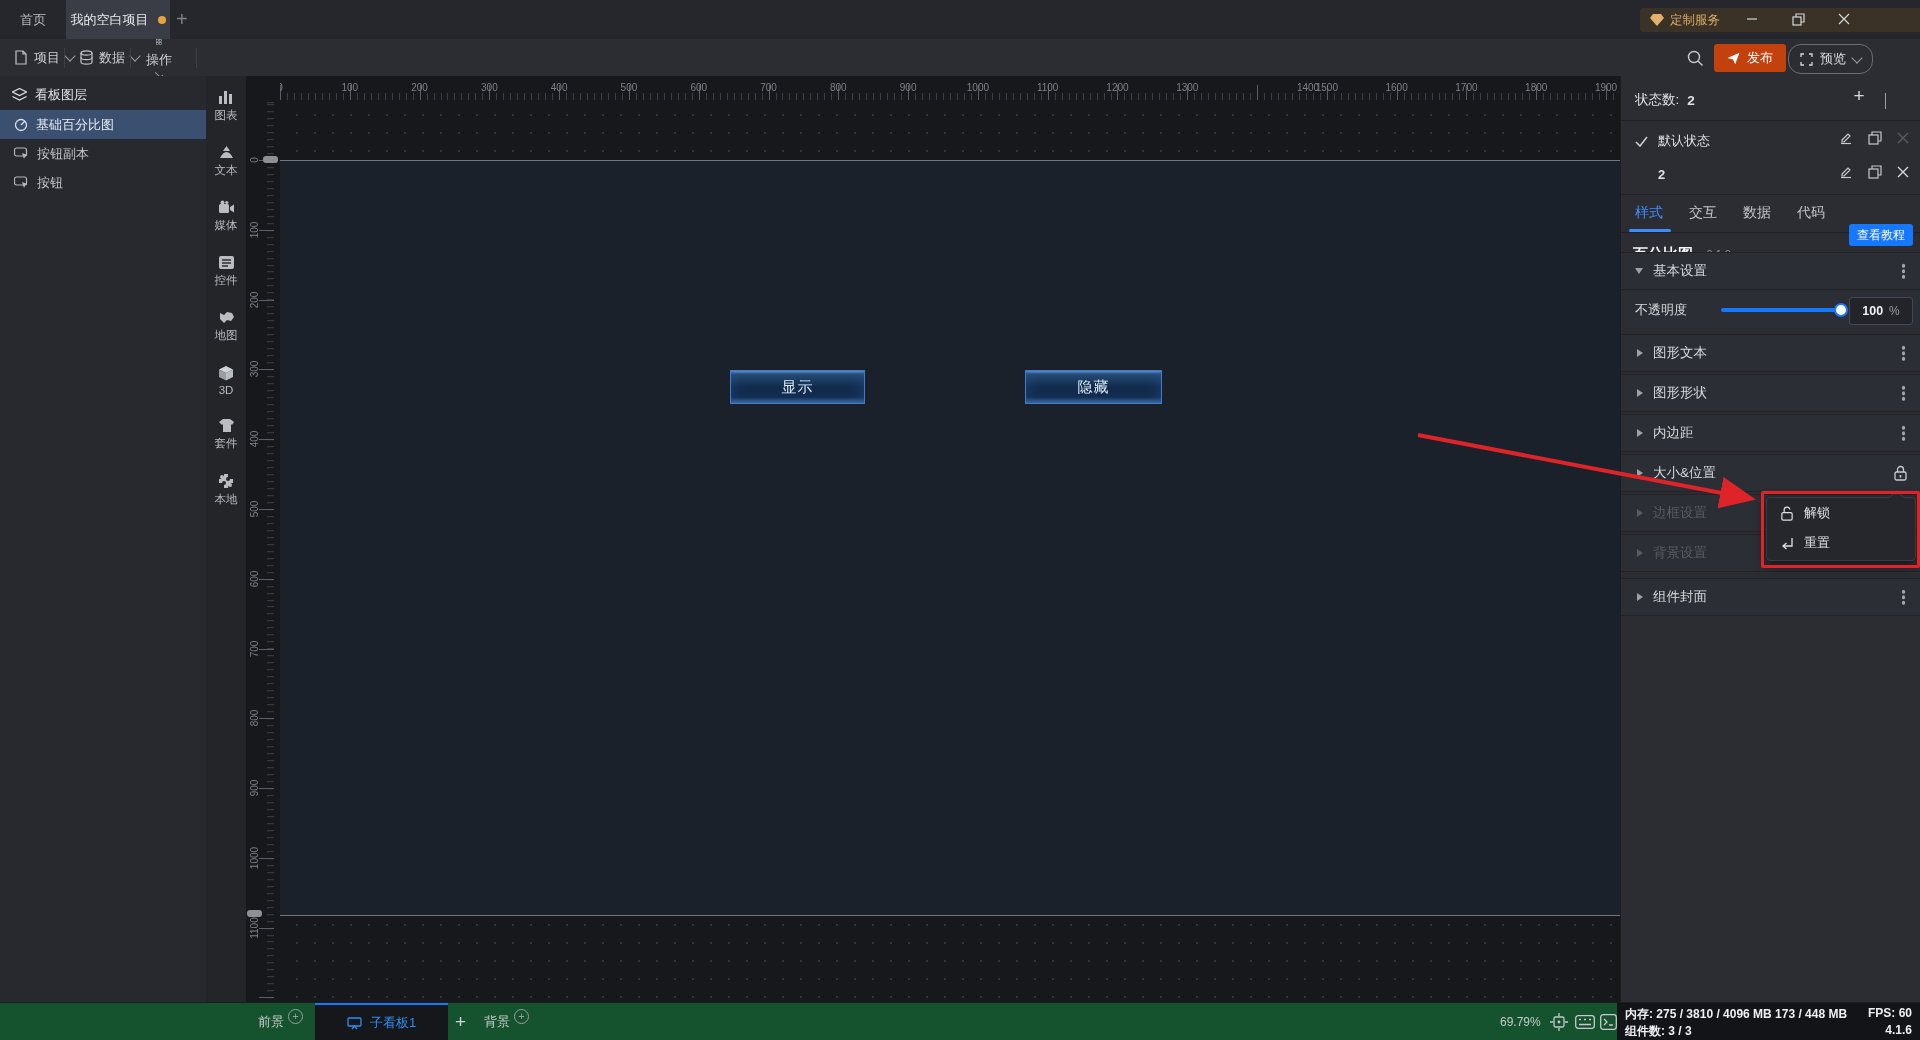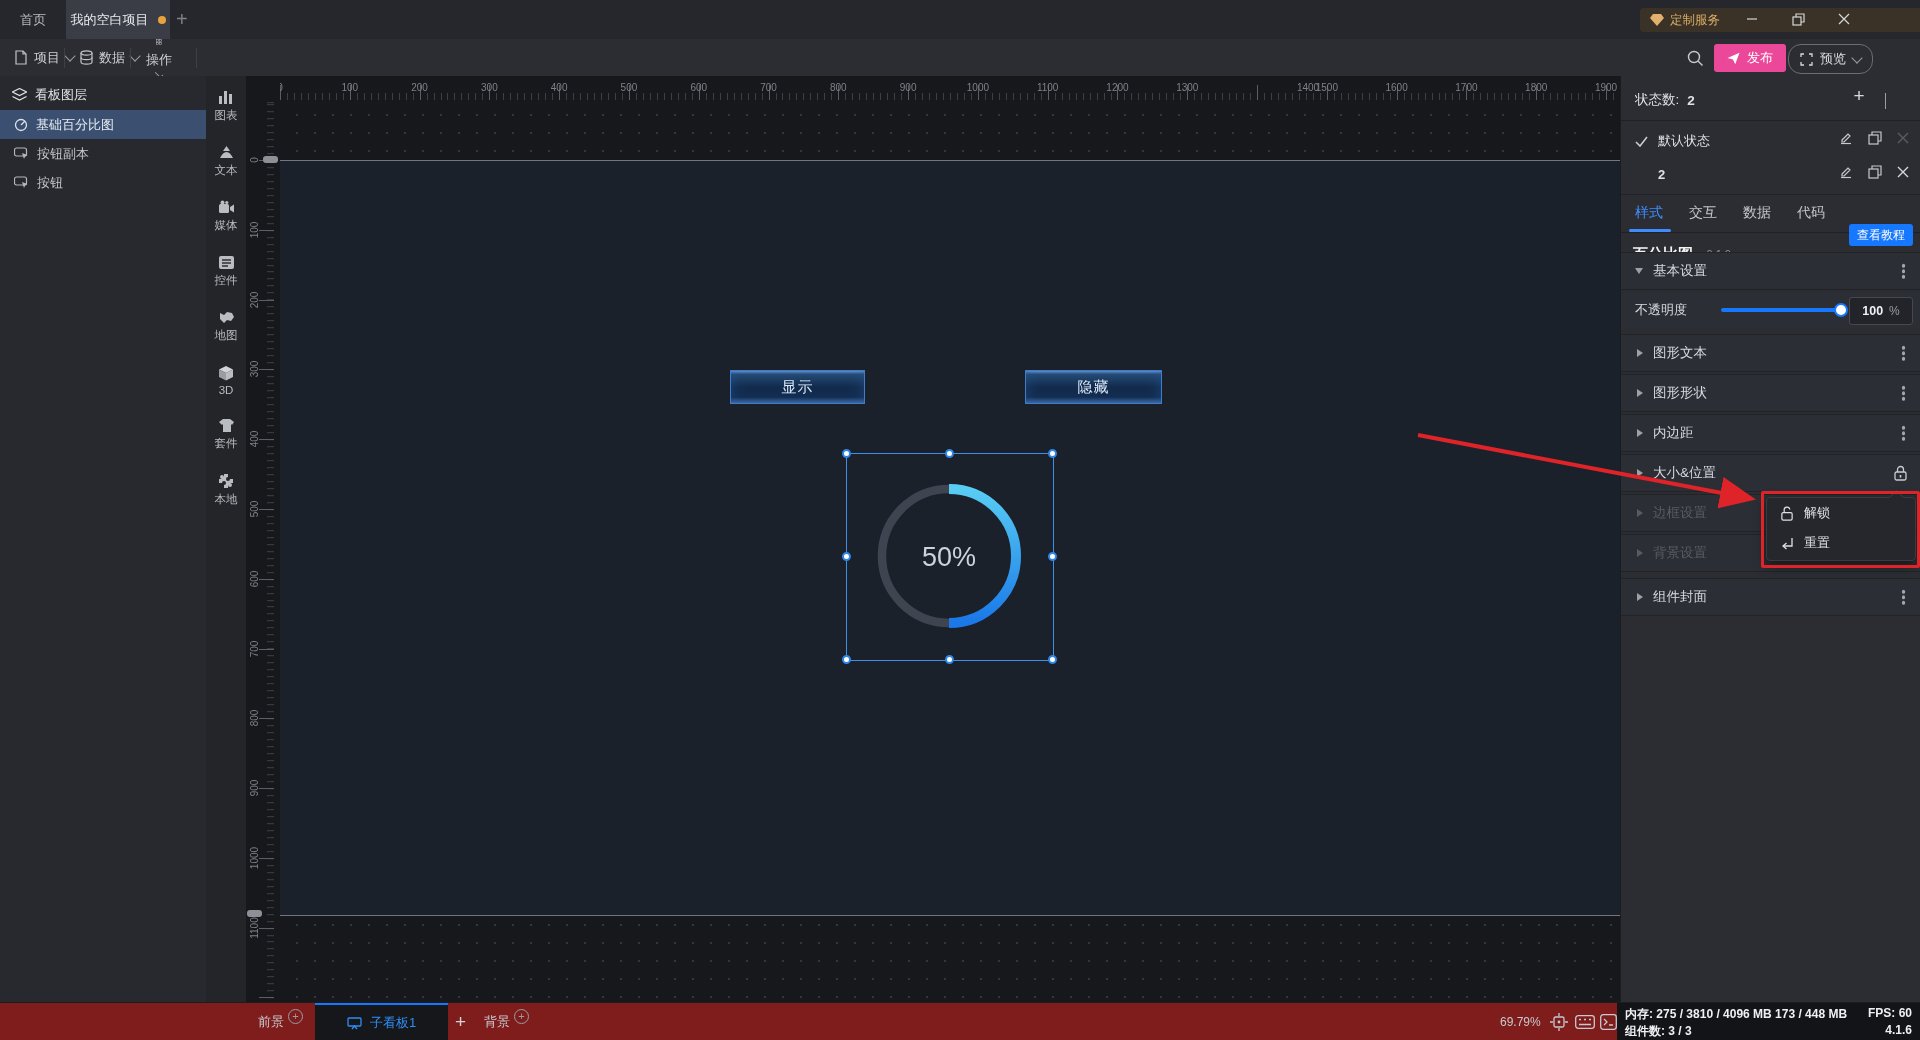--- a/index.html
+++ b/index.html
@@ -15,21 +15,21 @@
   .newtab{color:#7e8187;font-size:20px;line-height:20px;}
   .badge-vip{display:flex;align-items:center;gap:6px;background:#3a3226;border-radius:4px;
              color:#d8ab66;font-size:12.5px;padding:0 10px;height:24px;position:relative;}
   .winbtn{width:28px;height:28px;display:flex;align-items:center;justify-content:center;color:#d5d7da;}
   
   #menubar{left:0;top:39px;width:1920px;height:37px;background:#2b2d33;border-bottom:1px solid #1e1f24;}
   .menu-item{display:flex;align-items:center;gap:6px;color:#cdd0d5;font-size:13px;height:37px;padding:0 10px;}
   .vdiv{width:1px;height:20px;background:#3e4046;}
   .chev{width:7px;height:7px;border-right:1.5px solid #9a9da3;border-bottom:1.5px solid #9a9da3;
         transform:rotate(45deg);margin-top:-3px;}
-  .btn-publish{display:flex;align-items:center;gap:7px;background:#ec4899;color:#fff;border-radius:3px;
+  .btn-publish{display:flex;align-items:center;gap:7px;background:#c2410c;color:#fff;border-radius:3px;
                height:28px;padding:0 13px;font-size:13px;}
   .btn-preview{display:flex;align-items:center;gap:7px;border:1px solid #6a6d73;color:#d7d9dc;border-radius:13px;
                height:28px;padding:0 11px;font-size:13px;}
   
   #layers{left:0;top:76px;width:206px;height:926px;background:#27292e;border-right:1px solid #1b1c20;}
   .lyr-head{display:flex;align-items:center;gap:8px;height:30px;padding:0 12px;color:#e2e4e8;font-size:13px;margin-top:4px;}
   .lyr-item{display:flex;align-items:center;gap:8px;height:29px;padding:0 14px;color:#c3c6cb;font-size:13px;}
   .lyr-item.sel{background:#3b5071;color:#e8ecf2;}
   
   #toolstrip{left:206px;top:76px;width:40px;height:926px;background:#232529;border-right:1px solid #1b1c20;}
@@ -89,21 +89,21 @@
              width:62px;height:26px;background:#222429;border:1px solid #45484e;border-radius:3px;}
   
   #ctxmenu{left:1766px;top:497px;width:148px;height:62px;background:#25272c;border:1px solid #3a3c42;
            border-radius:4px;box-shadow:0 4px 12px rgba(0,0,0,.55);z-index:56;}
   .ctx-item{display:flex;align-items:center;gap:10px;height:30px;padding-left:13px;color:#dde0e4;font-size:13px;}
   #ctxcaret{left:1891px;top:492px;width:10px;height:10px;background:#25272c;border-left:1px solid #3a3c42;
             border-top:1px solid #3a3c42;transform:rotate(45deg);z-index:57;}
   #redrect{left:1761px;top:491px;width:153px;height:71px;border:3px solid #de2428;border-radius:2px;z-index:58;}
   #arrow-overlay{left:0;top:0;width:1920px;height:1040px;pointer-events:none;z-index:59;}
   
-  #bottombar{left:0;top:1002px;width:1920px;height:38px;background:#7f1d1d;border-top:1px solid #1b1c20;}
+  #bottombar{left:0;top:1002px;width:1920px;height:38px;background:#14532d;border-top:1px solid #1b1c20;}
   .bb-item{display:flex;align-items:center;color:#c6c9ce;font-size:13px;height:38px;}
   .plus-circ{width:13px;height:13px;border:1px solid #9a9da3;border-radius:50%;color:#9a9da3;font-size:11px;
              line-height:11px;display:flex;align-items:center;justify-content:center;margin:-12px 0 0 4px;}
   #bb-activetab{left:315px;top:0;width:133px;height:38px;background:#15171b;border-top:2px solid #1677ff;
                 display:flex;align-items:center;justify-content:center;gap:8px;color:#2f8ef5;box-sizing:border-box;}
   #statusblock{left:1617px;top:0;width:303px;height:38px;background:#131418;color:#eef0f3;font-weight:700;font-size:12px;}
   .status-line{position:absolute;left:8px;right:8px;display:flex;justify-content:space-between;}
   svg{display:block;}
 </style>
 </head>
@@ -343,41 +343,20 @@
     <div class="guide-pill" style="left:17px;top:80px;"></div>
     <div class="guide-pill" style="left:1px;top:834px;"></div>
 
     <div class="cv-btn" style="left:484px;top:294px;">
       <span>显示</span>
     </div>
     <div class="cv-btn" style="left:779px;top:294px;width:135px;">
       <span>隐藏</span>
     </div>
 
-    <div class="abs" id="selection">
-      <svg width="204" height="204" viewBox="0 0 204 204">
-        <defs>
-          <linearGradient id="arcGrad" x1="0" y1="0" x2="0" y2="1">
-            <stop offset="0" stop-color="#58cdf4"></stop>
-              <stop offset="1" stop-color="#1a78e8"></stop>
-          </linearGradient>
-        </defs>
-        <circle cx="102" cy="102" r="67" fill="none" stroke="#3e4450" stroke-width="8.5"></circle>
-        <path d="M102 35 A67 67 0 0 1 102 169" fill="none" stroke="url(#arcGrad)" stroke-width="10"></path>
-        <text x="102" y="112" text-anchor="middle" class="donut-label">50%</text>
-      </svg>
-      <div class="handle" style="left:-5px;top:-5px;"></div>
-      <div class="handle" style="left:98px;top:-5px;"></div>
-      <div class="handle" style="left:201px;top:-5px;"></div>
-      <div class="handle" style="left:-5px;top:98px;"></div>
-      <div class="handle" style="left:201px;top:98px;"></div>
-      <div class="handle" style="left:-5px;top:201px;"></div>
-      <div class="handle" style="left:98px;top:201px;"></div>
-      <div class="handle" style="left:201px;top:201px;"></div>
-    </div>
   </div>
 
   <div class="abs" id="rightpanel">
     <div class="abs rp-row" style="left:14px;top:10px;height:28px;gap:8px;">
       <span style="color:#dfe1e5;font-size:13.5px;">状态数:</span>
       <span style="color:#dfe1e5;font-size:13.5px;font-weight:700;">2</span>
     </div>
     <div class="abs icon-btn" style="left:1847px;top:85px;width:20px;height:20px;position:fixed;" hidden=""></div>
     <div class="abs icon-btn" style="left:227px;top:9px;width:22px;height:22px;font-size:19px;color:#d5d7da;">+</div>
     <div class="abs" style="left:264px;top:17px;">

